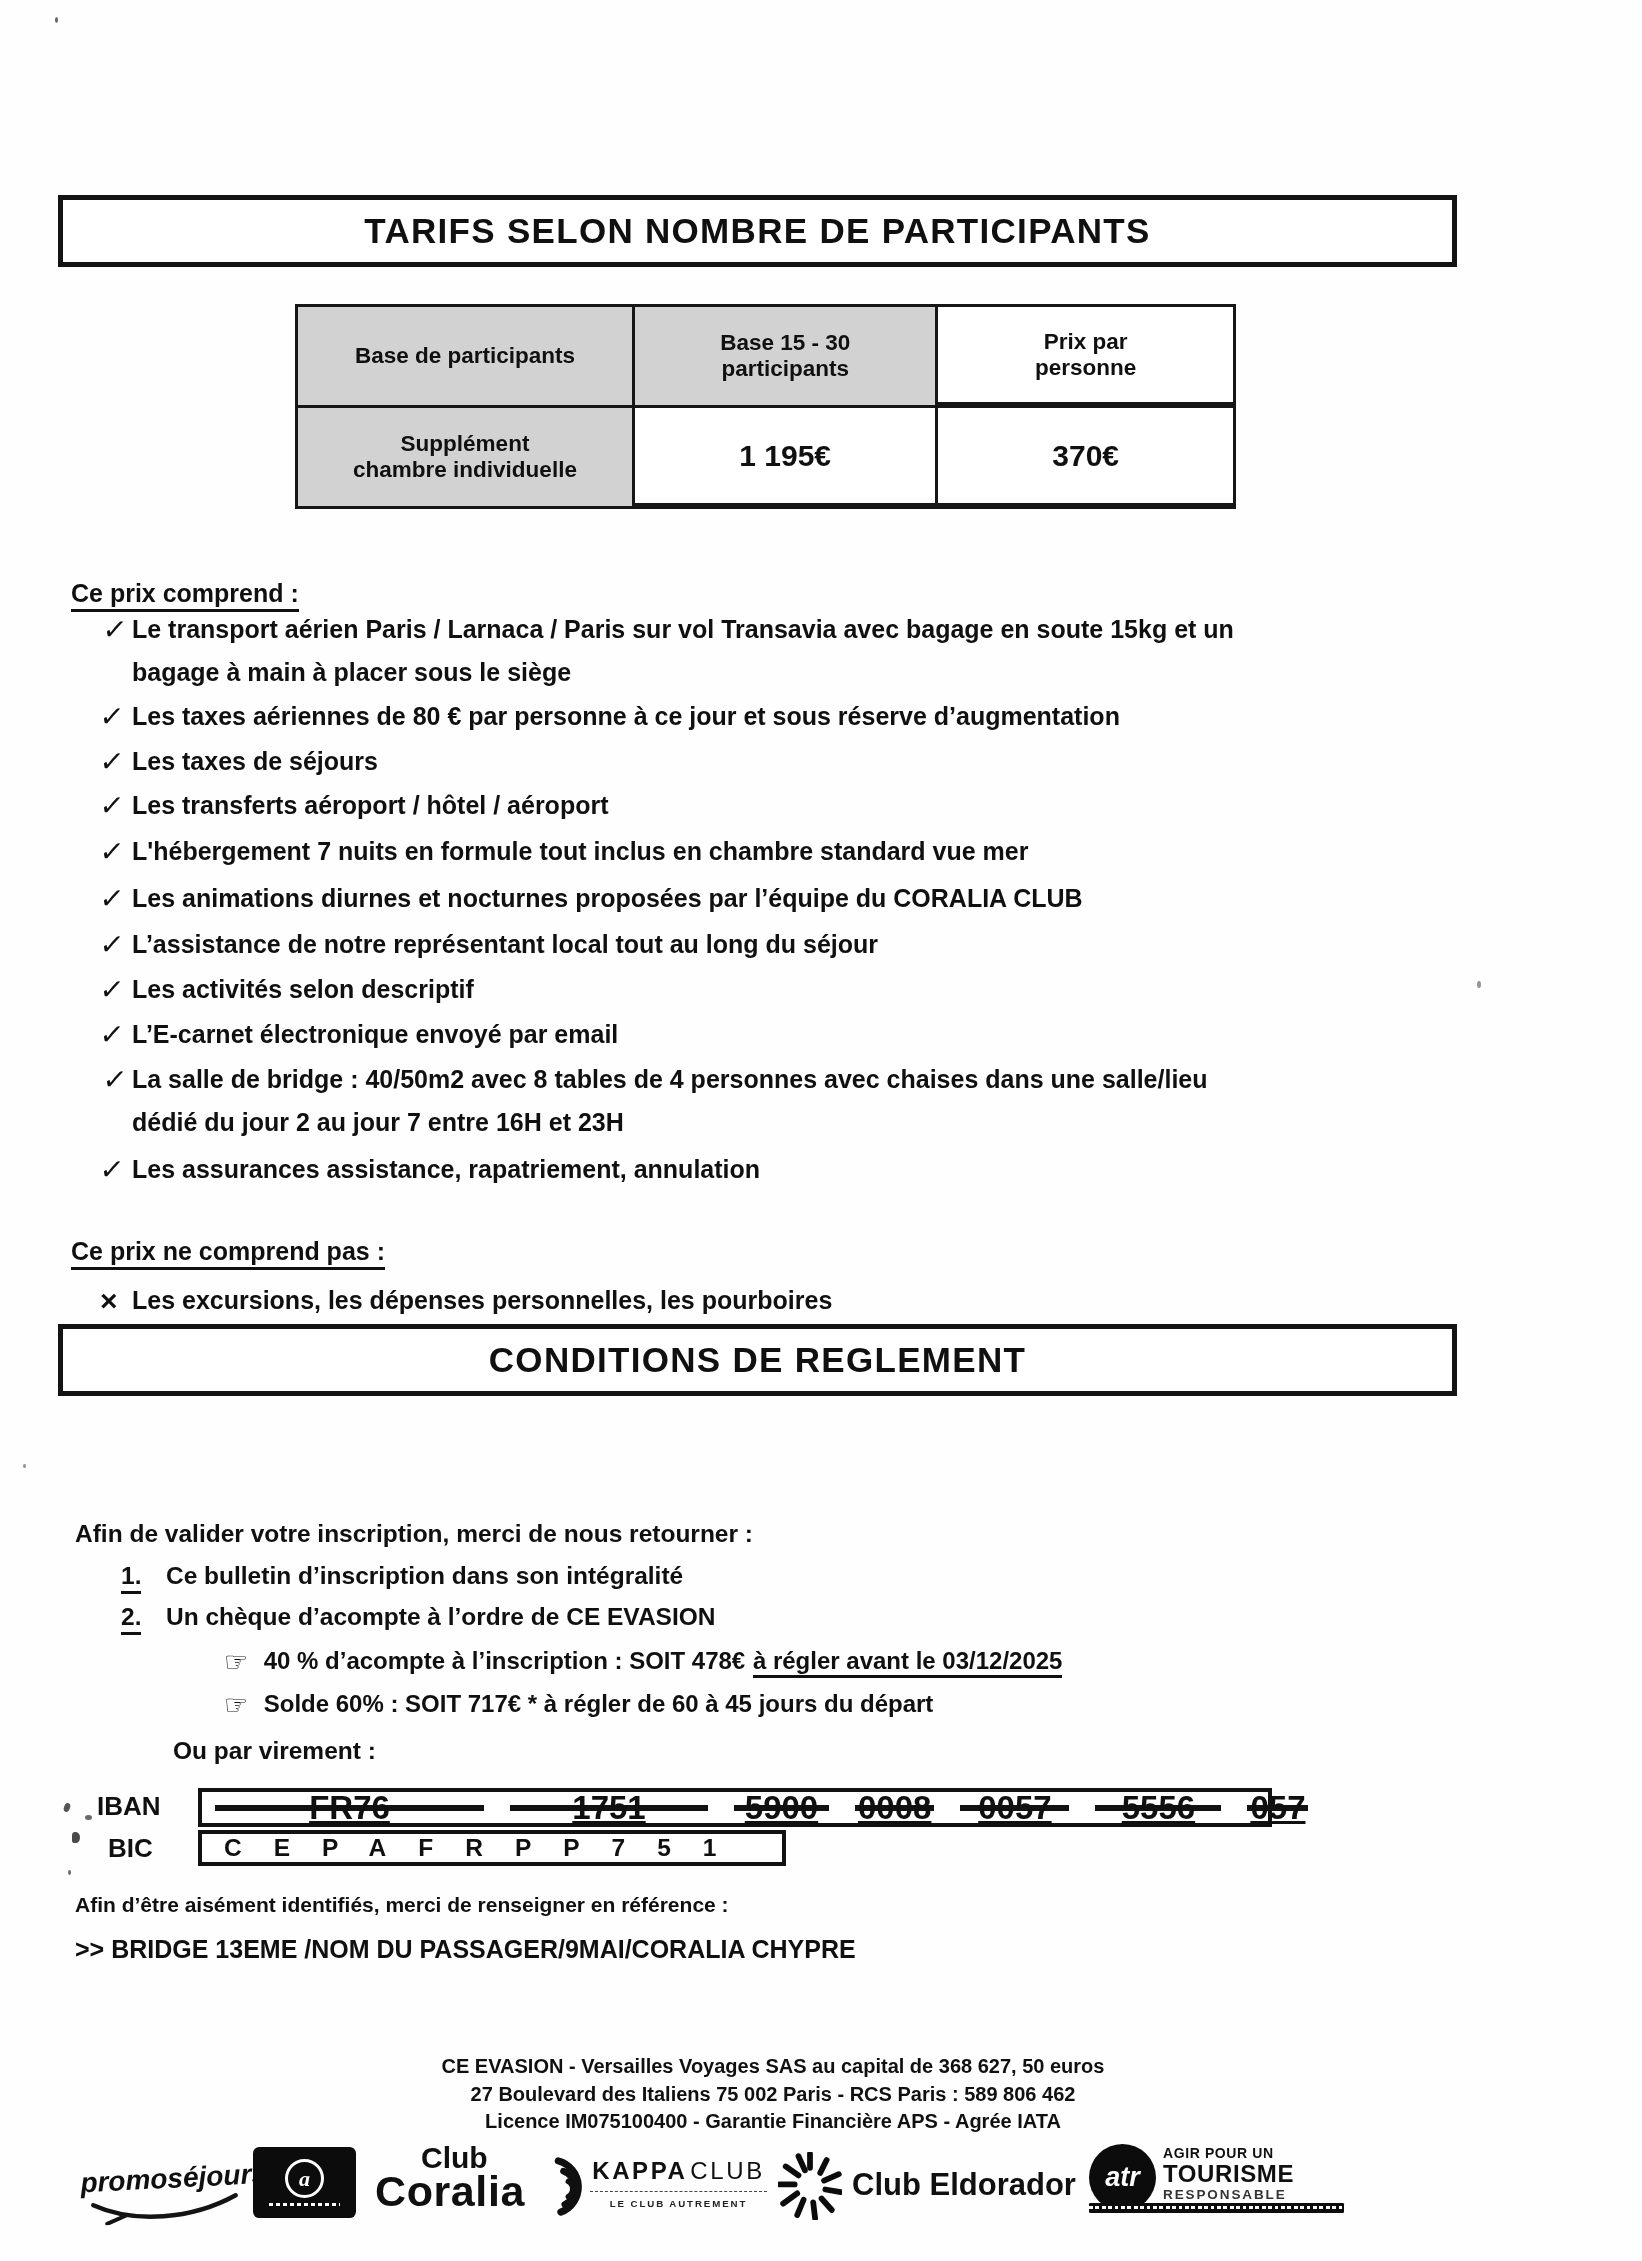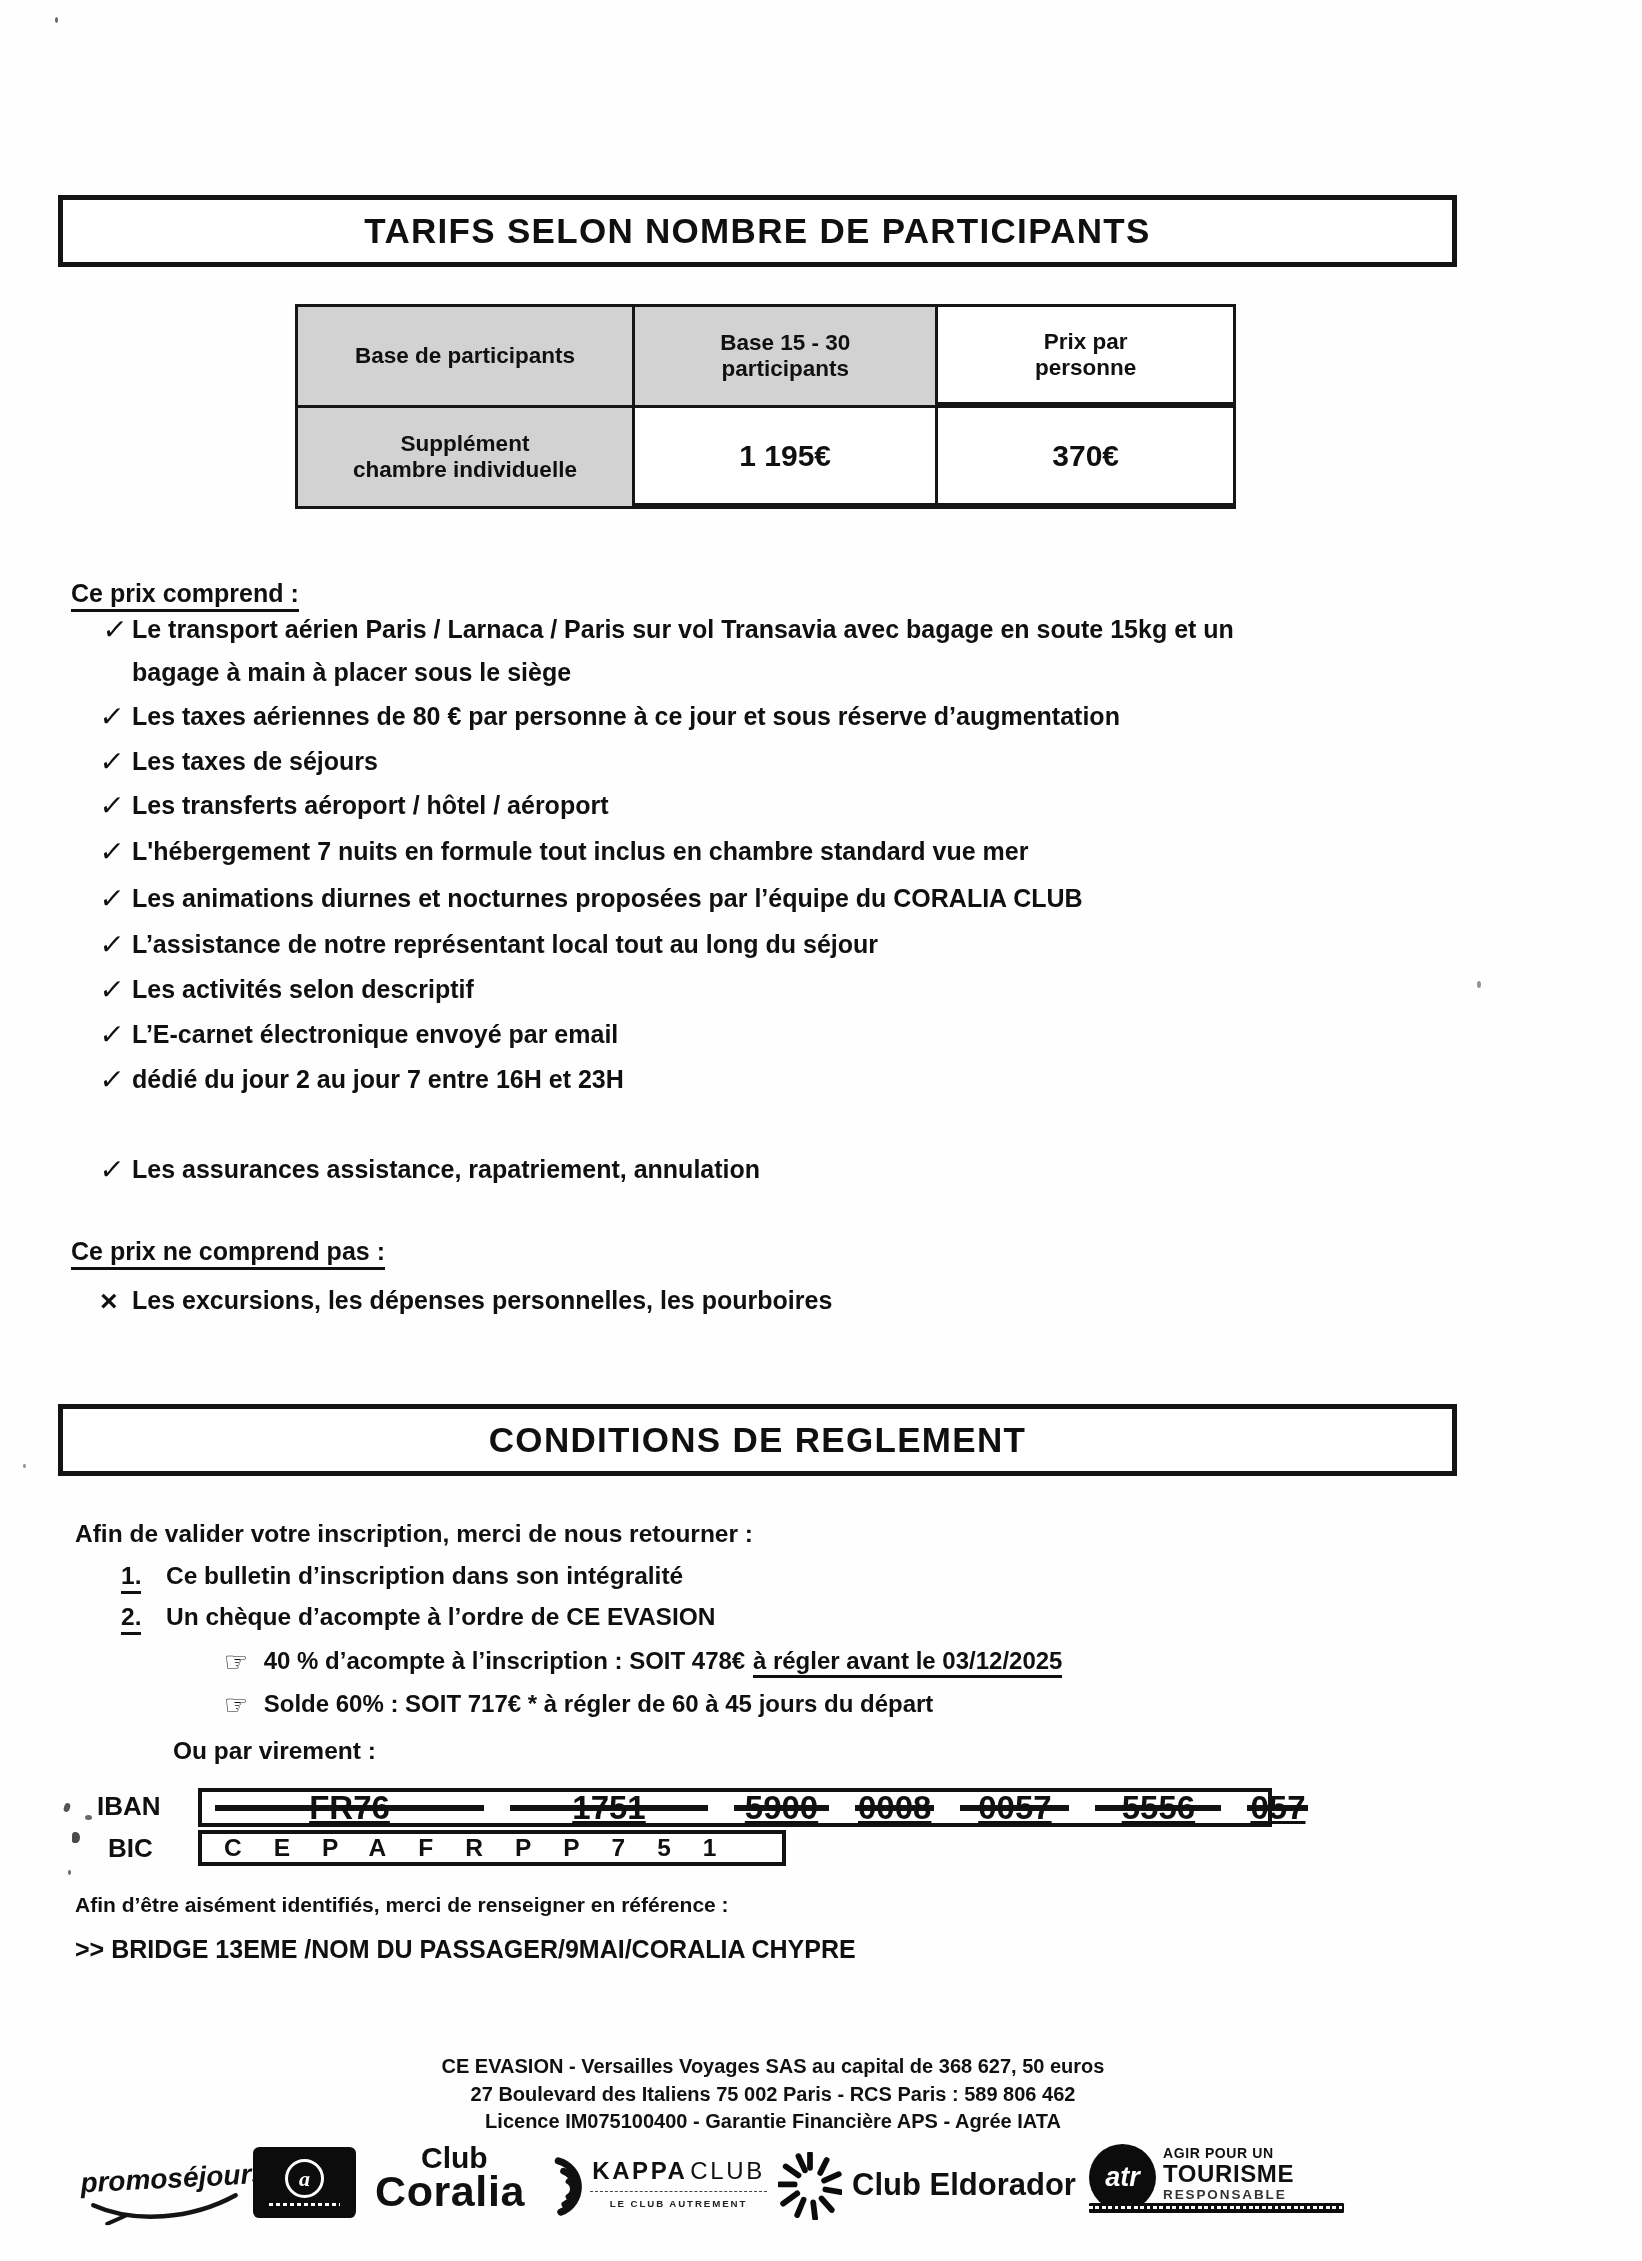--- a/index.html
+++ b/index.html
@@ -173,41 +173,42 @@
   </div>
   <div class="li" style="top:1013px;">
     <span class="check">✓</span>
     <span class="lt">
         <span class="ln">L’E-carnet électronique envoyé par email</span>
       </span>
   </div>
   <div class="li bold" style="top:1058px;">
     <span class="check">✓</span>
     <span class="lt">
+        <span class="ln">La salle de bridge : 40/50m2 avec 8 tables de 4 personnes avec chaises dans une salle/lieu</span>
         <span class="ln">dédié du jour 2 au jour 7 entre 16H et 23H</span>
       </span>
   </div>
   <div class="li" style="top:1148px;">
     <span class="check">✓</span>
     <span class="lt">
         <span class="ln">Les assurances assistance, rapatriement, annulation</span>
       </span>
   </div>
 
   <div class="section-h" style="top:1237px;">
     <span class="ul">Ce prix ne comprend pas :</span>
   </div>
   <div class="li" style="top:1281px;">
     <span class="cross">×</span>
     <span class="lt" style="line-height:39px;">
         <span class="ln">Les excursions, les dépenses personnelles, les pourboires</span>
       </span>
   </div>
 
-  <div class="banner" style="top:1404px;height:62px;">
+  <div class="banner" style="top:1324px;height:62px;">
     <span class="bt">CONDITIONS DE REGLEMENT</span>
   </div>
 
   <div class="cline" style="top:1520px;">Afin de valider votre inscription, merci de nous retourner :</div>
 
   <div class="step" style="top:1562px;">
     <span class="num">1.</span>
     <span>Ce bulletin d’inscription dans son intégralité</span>
   </div>
   <div class="step" style="top:1603px;">

